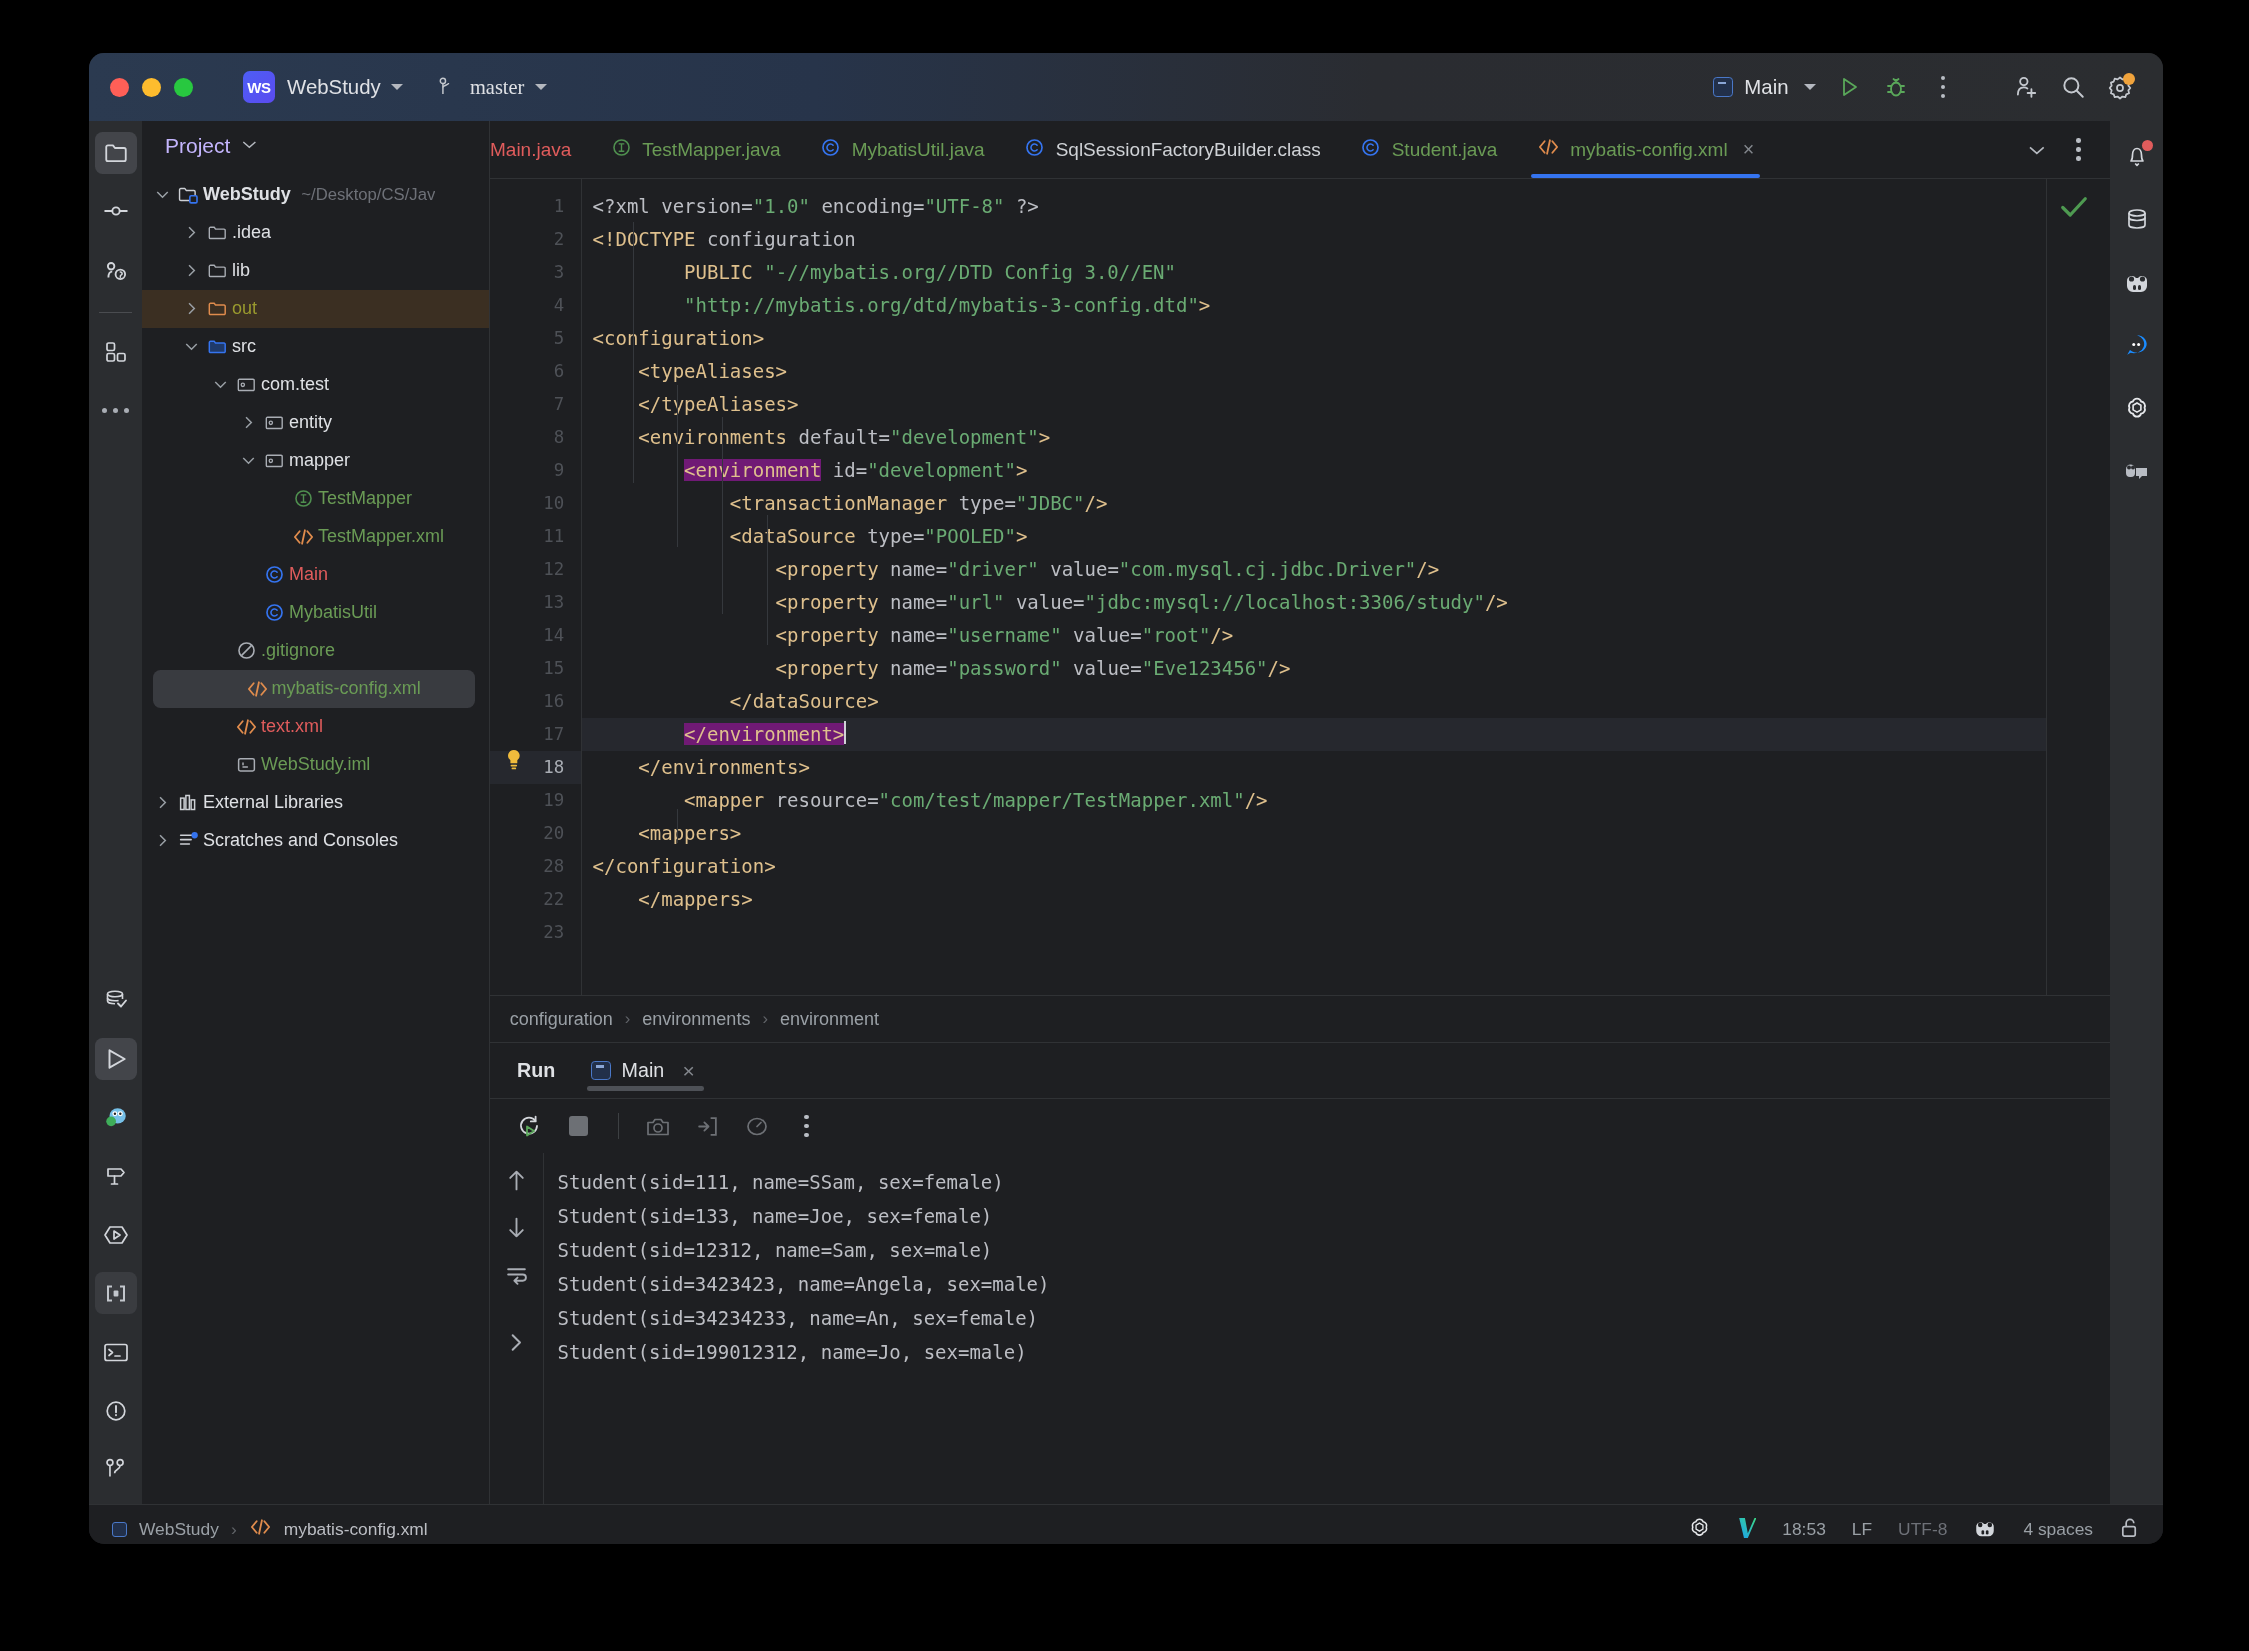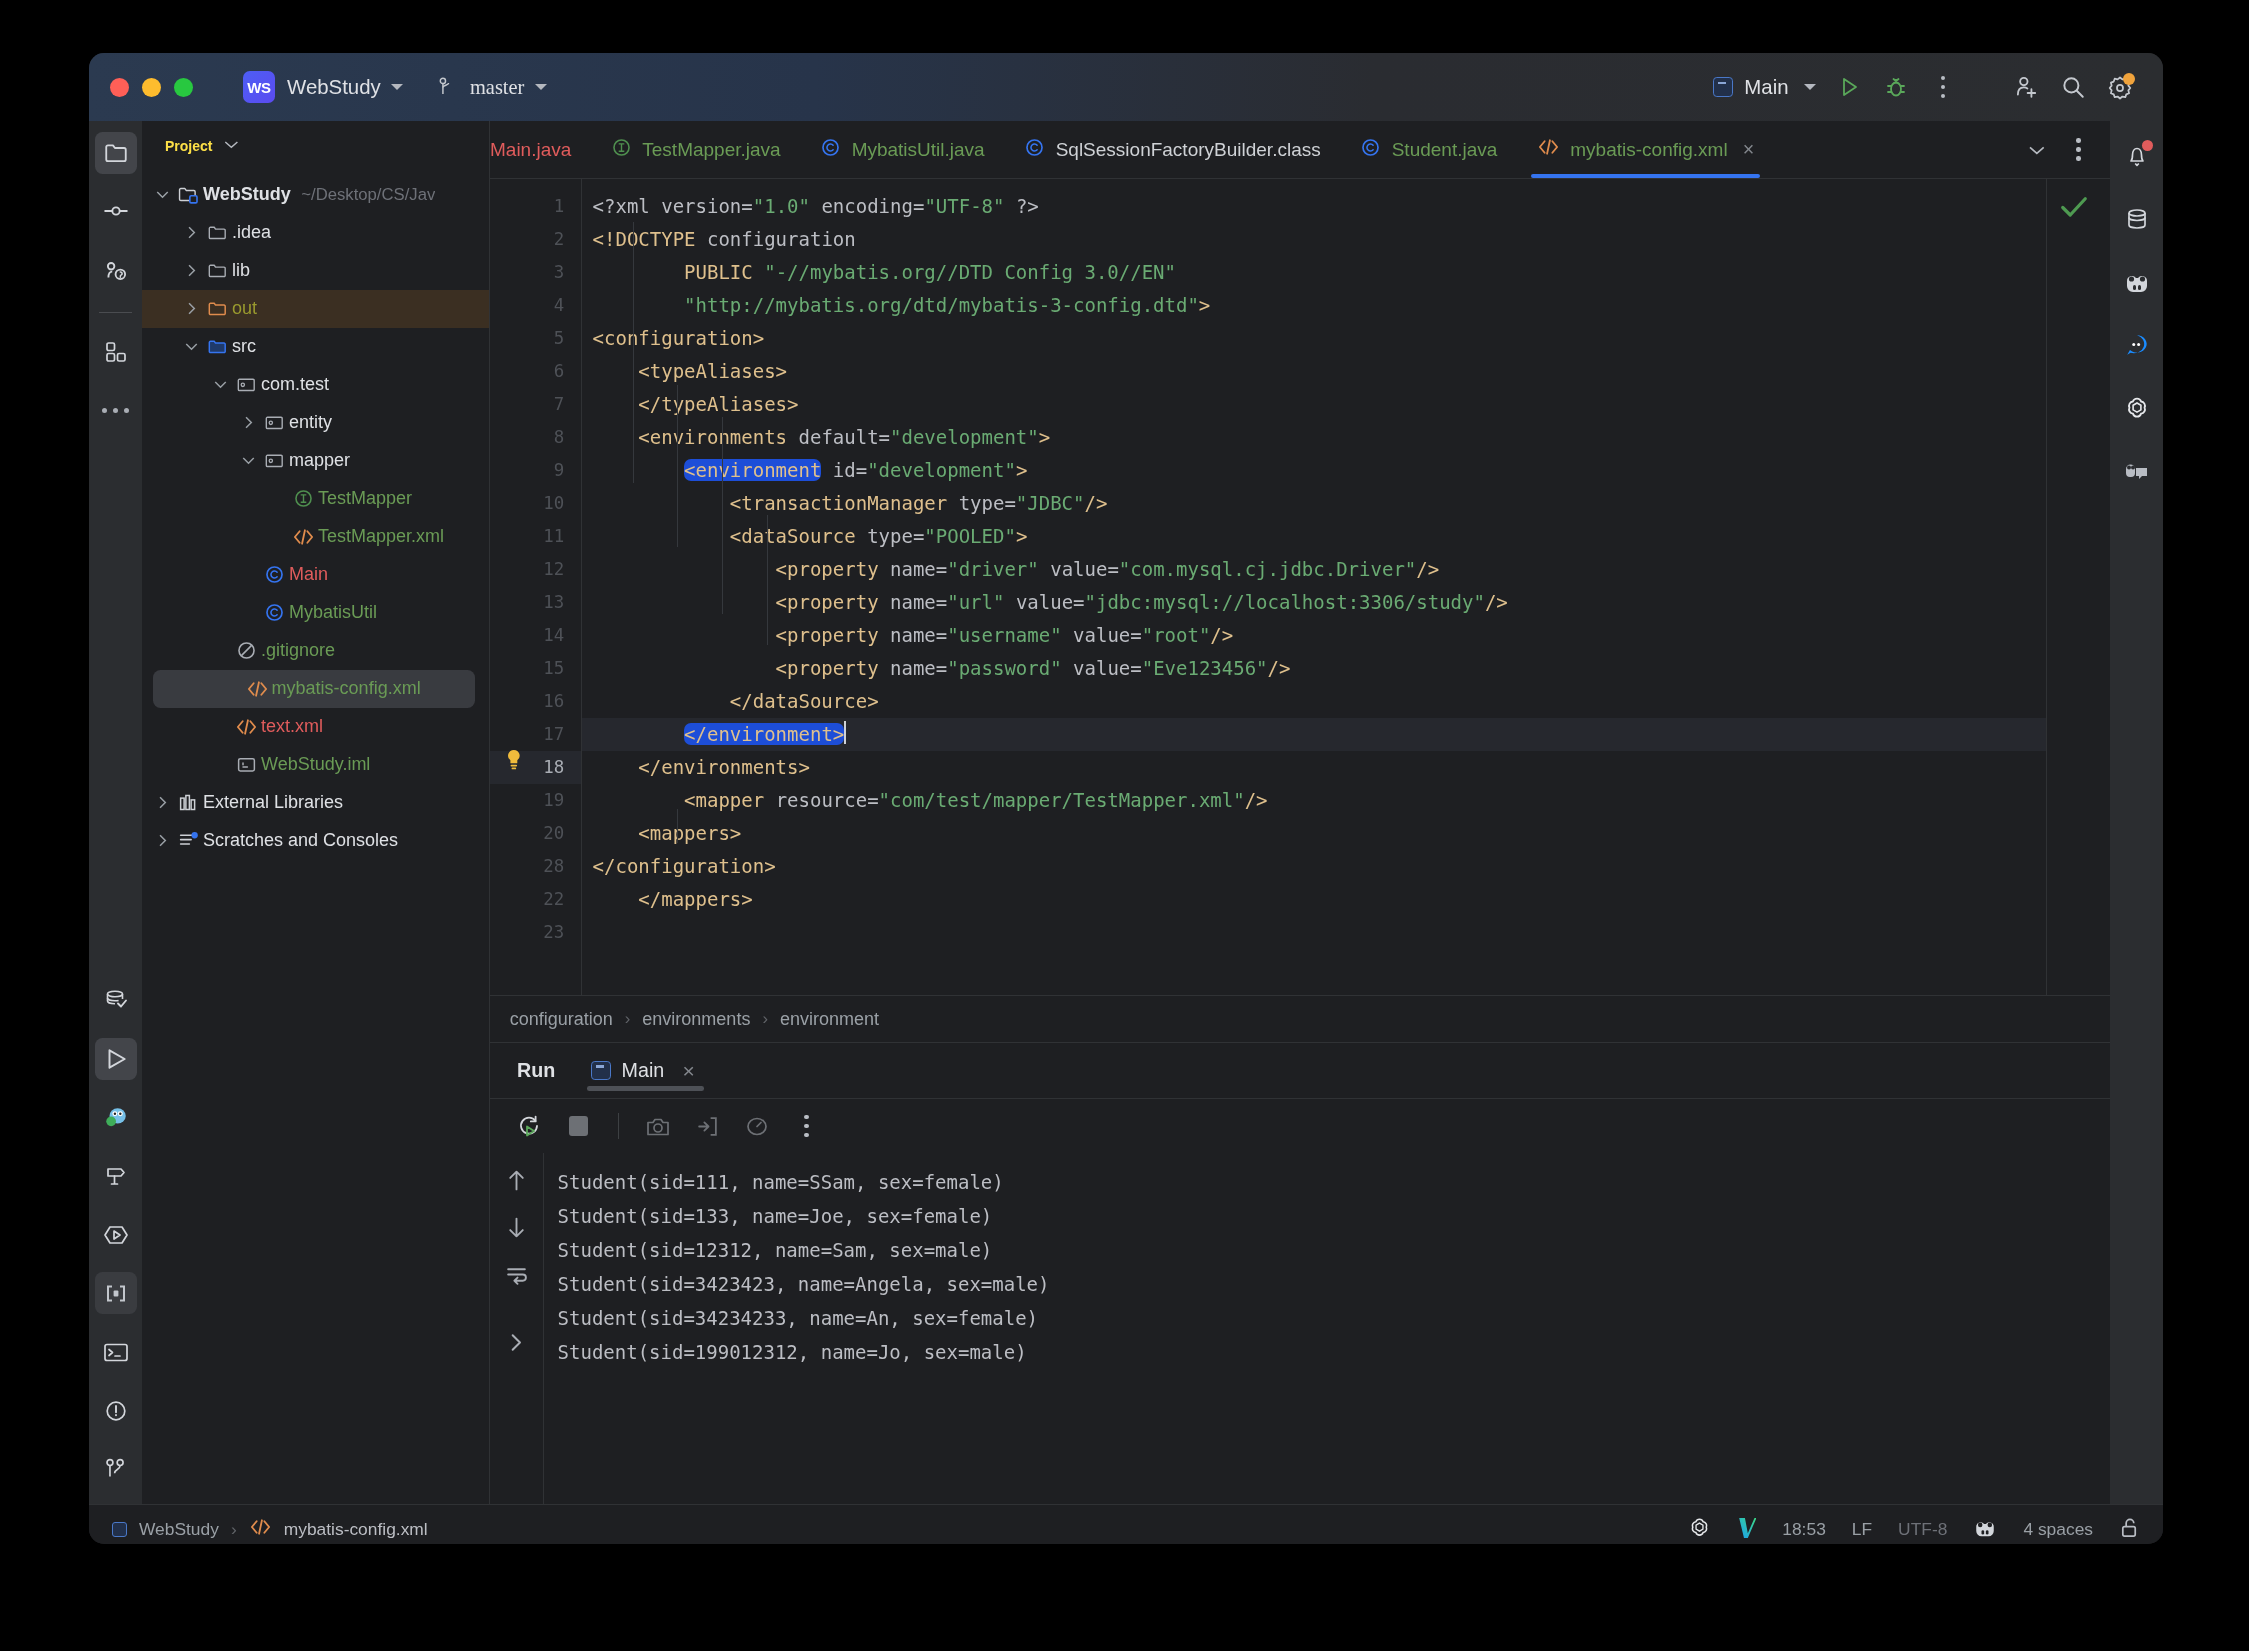--- a/index.html
+++ b/index.html
@@ -70,21 +70,21 @@
     padding-top:10.6px; position:relative;
   }
   .rail-btn{ width:42px;height:42px;display:flex;align-items:center;justify-content:center;border-radius:7.6px;margin-bottom:16.7px;cursor:pointer;}
   .rail-btn.active{ background:#43454a; }
   .rail-sep{ width:33px;height:0.8px;background:#4a4c50;margin:4.5px 0 18px;}
   .rail-bottom{ position:absolute;bottom:10.6px;left:0;width:53px;display:flex;flex-direction:column;align-items:center;}
 
   
   .proj-panel{ width:348px;background:#1e1f22;flex:0 0 348px;border-right:0.8px solid #303235;}
   .proj-head{ height:50px;display:flex;align-items:center;padding-left:23px;}
-  .proj-head .t{ color:#fde047;font-size:14px;font-weight:700;}
+  .proj-head .t{ color:#c4b5fd;font-size:21px;font-weight:400;}
   .proj-head .c{ margin-left:10.6px; }
 
   .tree{ padding-top:4.5px; font-size:18px; }
   .tnode{
     display:flex;align-items:center;height:38px;padding-right:6px;
     white-space:nowrap;cursor:pointer;
   }
   .tnode.sel-grey{ background:#393b40; border-radius:7.6px; margin:0 13.6px 0 10.6px; padding-left:0; }
   .tnode.sel-out{ background:#3b2f22; }
   .arrow{ width:23px;flex:0 0 23px;display:flex;align-items:center;justify-content:center; }
@@ -132,21 +132,21 @@
     font-family:"DejaVu Sans Mono", monospace; font-size:19px;
     border-left:0.8px solid #303235; min-width:0; overflow:hidden;
   }
   .cline{ height:33px;line-height:33px;white-space:pre;padding-left:10.6px; }
   .cline.cur{ background:#26282e; }
   .tag{ color:#dfc08d; }
   .attr{ color:#bcbec4; }
   .str{ color:#6aab73; }
   .doct{ color:#dfc08d; }
   .plain{ color:#bcbec4; }
-  .hl{ background:#1d4ed8;border-radius:7px; }
+  .hl{ background:#701a75; }
   .caret{ display:inline-block;width:1.5px;height:23px;background:#cfd2d6;vertical-align:-3.8px; }
   .indentline{ position:absolute;top:10.6px;width:0.8px;background:#35383d; }
   .codescroll{ width:64px;flex:0 0 64px;background:#1e1f22;border-left:0.8px solid #303235;position:relative; }
 
   .breadcrumbs{
     height:47px;background:#1e1f22;border-top:0.8px solid #303235;
     display:flex;align-items:center;padding-left:19.7px;gap:12px;
     font-size:18px;color:#9aa0a6;
   }
   .bc-sep{ color:#606368;font-size:16.7px; }

